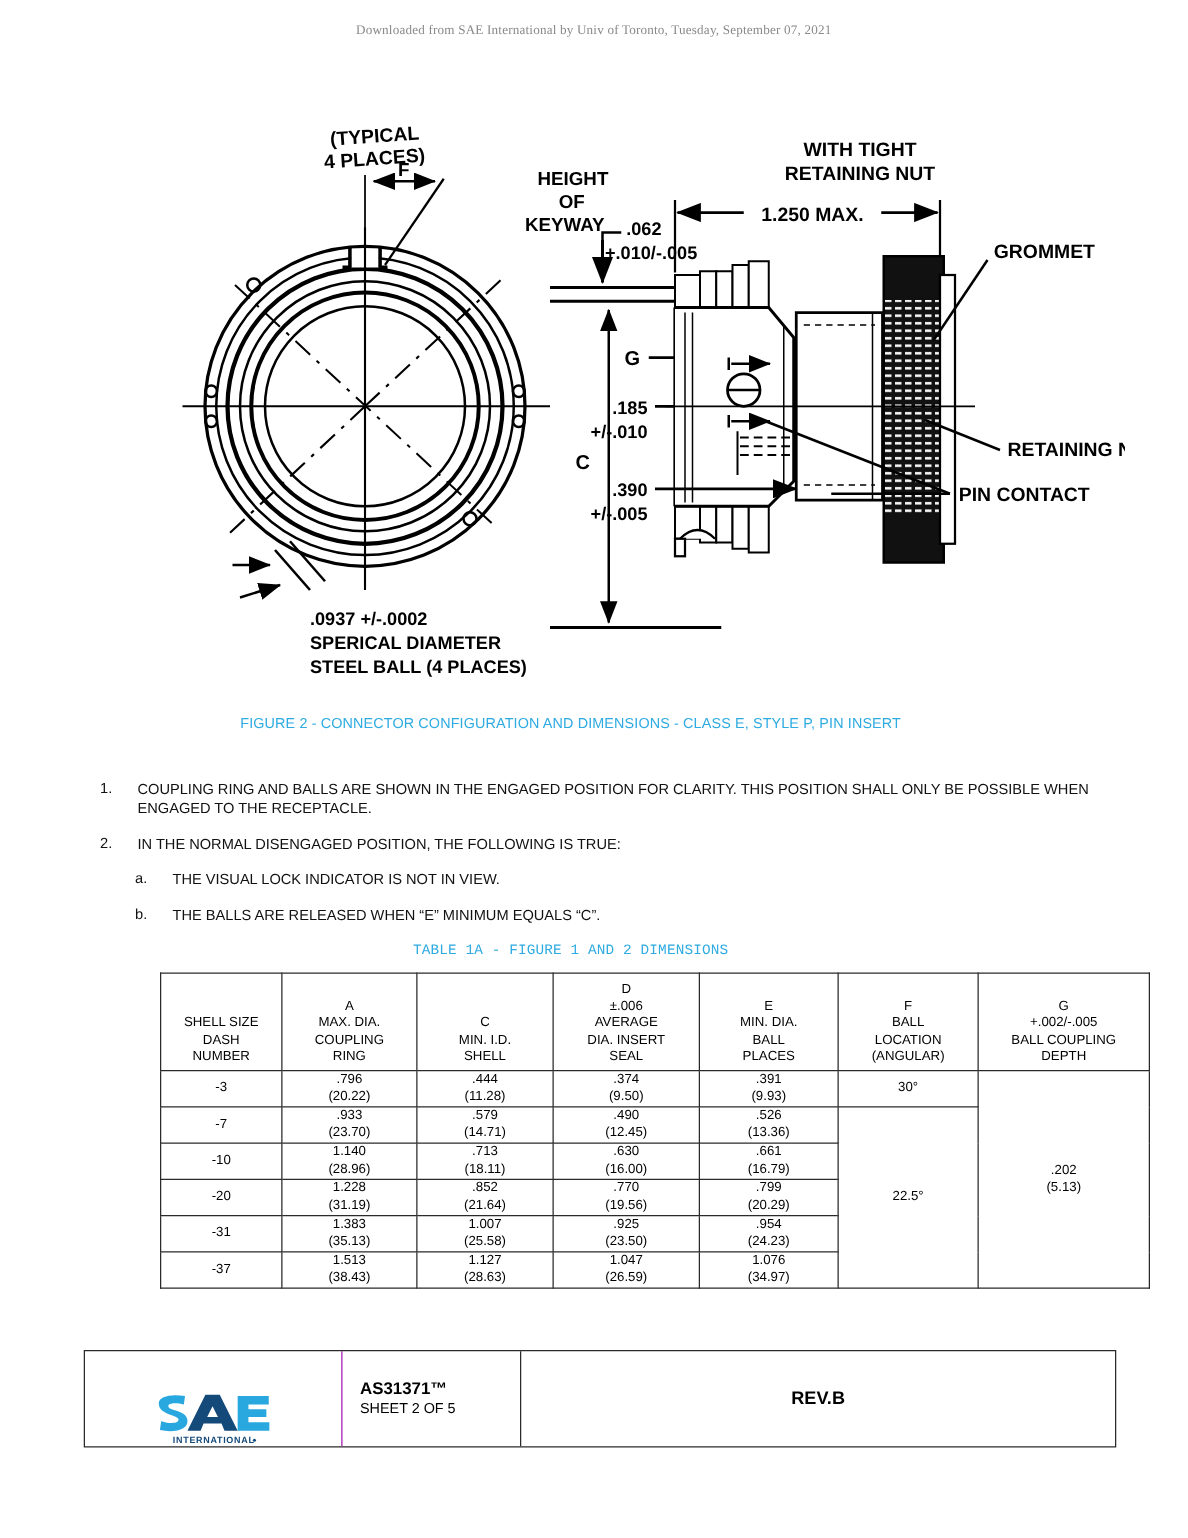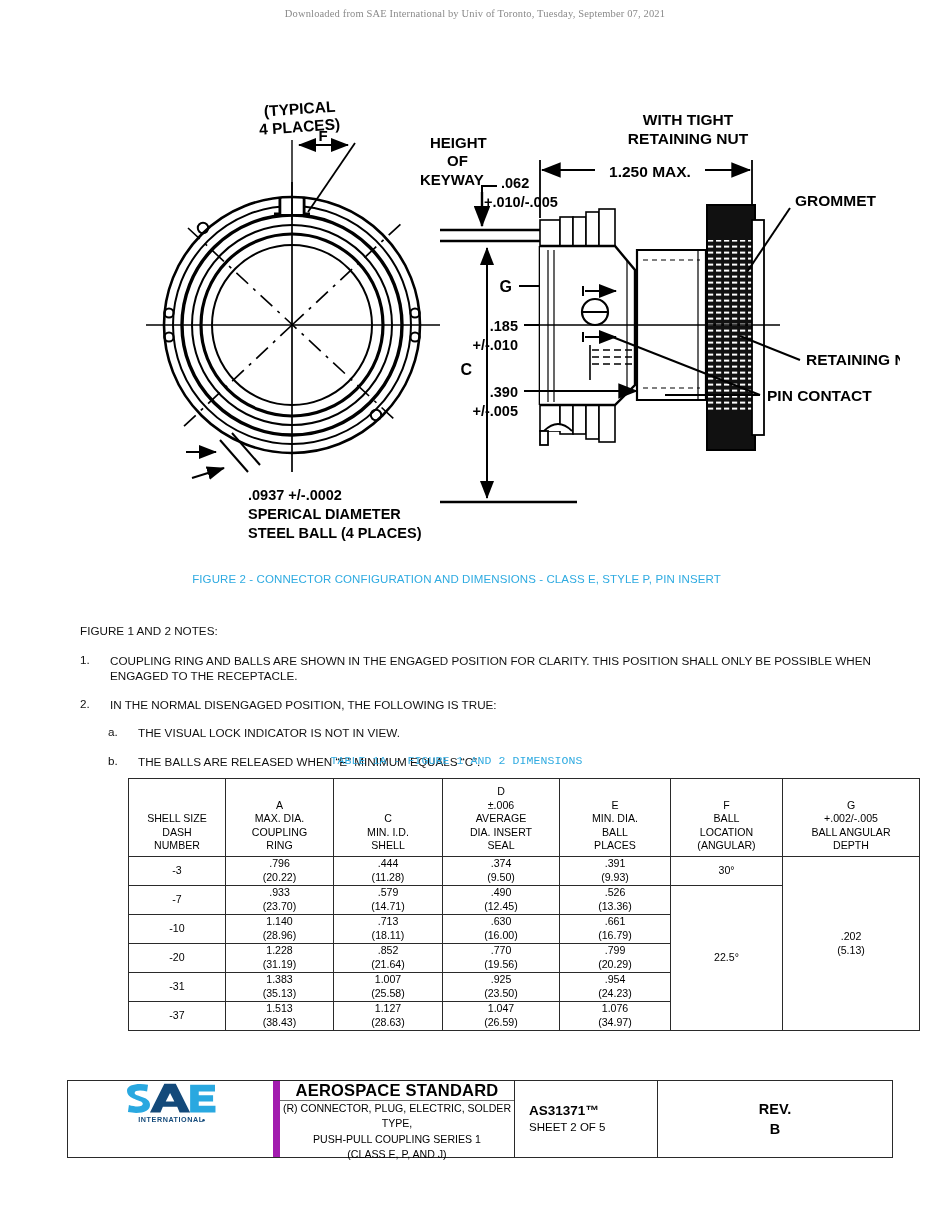--- a/index.html
+++ b/index.html
@@ -13,21 +13,21 @@
     height: 1230px;
     position: relative;
     font-family: "Liberation Sans", sans-serif;
     color: #000000;
     overflow: hidden;
   }
 
   
   .dl-header {
     position: absolute;
-    top: 8px;
+    top: 19px;
     left: 0;
     width: 950px;
     text-align: center;
     font-family: "Liberation Serif", serif;
     font-size: 10.5px;
     color: #8a8a8a;
     letter-spacing: 0.15px;
     white-space: nowrap;
   }
 
@@ -127,23 +127,23 @@
     width: 826px;
     height: 78px;
     border: 1px solid #2a2a2a;
     display: flex;
     box-sizing: border-box;
     background: #fff;
   }
   .tb-logo {
     width: 205px;
     flex: 0 0 205px;
-    border-right: 7px solid #a21caf;
-    display: flex;
-    align-items: flex-start;
+    border-right: 1px solid #a21caf;
+    display: flex;
+    align-items: flex-end;
     justify-content: center;
   }
   .tb-mid {
     flex: 1;
     border-right: 1px solid #2a2a2a;
     display: flex;
     flex-direction: column;
   }
   .tb-std {
     height: 27px;
@@ -181,21 +181,21 @@
     font-weight: bold;
     line-height: 1.35;
   }
   .tb-num .sheet {
     font-size: 11.5px;
     line-height: 1.35;
   }
   .tb-rev {
     flex: 1;
     display: flex;
-    flex-direction: column;
+    flex-direction: row;
     align-items: center;
     justify-content: center;
     font-size: 14.5px;
     font-weight: bold;
     line-height: 1.4;
   }
 
   
   .sae-logo { width: 96px; height: 44px; }
 </style>
@@ -393,21 +393,20 @@
   </g>
   <text x="655" y="106" font-family="Liberation Sans, sans-serif" font-size="15.5" font-weight="bold">GROMMET</text>
   <text x="666" y="265" font-family="Liberation Sans, sans-serif" font-size="15.5" font-weight="bold">RETAINING NUT</text>
   <text x="627" y="301" font-family="Liberation Sans, sans-serif" font-size="15.5" font-weight="bold">PIN CONTACT</text>
 </svg>
 </div>
 
 <div class="fig-caption" id="fig2-caption">FIGURE 2 - CONNECTOR CONFIGURATION AND DIMENSIONS - CLASS E, STYLE P, PIN INSERT</div>
 
 <div class="notes">
-  <div class="notes-title">FIGURE 1 AND 2 NOTES:</div>
 
   <div class="note-row">
     <span class="note-num">1.</span>
     <span class="note-text">COUPLING RING AND BALLS ARE SHOWN IN THE ENGAGED POSITION FOR CLARITY.  THIS POSITION SHALL ONLY BE POSSIBLE WHEN ENGAGED TO THE RECEPTACLE.</span>
   </div>
 
   <div class="note-row">
     <span class="note-num">2.</span>
     <span class="note-text">IN THE NORMAL DISENGAGED POSITION, THE FOLLOWING IS TRUE:</span>
   </div>
@@ -460,21 +459,21 @@
       </th>
       <th class="c-f">
         <span class="hdr-line">F</span>
         <span class="hdr-line">BALL</span>
         <span class="hdr-line">LOCATION</span>
         <span class="hdr-line">(ANGULAR)</span>
       </th>
       <th class="c-g">
         <span class="hdr-line">G</span>
         <span class="hdr-line">+.002/-.005</span>
-        <span class="hdr-line">BALL ANGULAR</span>
+        <span class="hdr-line">BALL COUPLING</span>
         <span class="hdr-line">DEPTH</span>
       </th>
     </tr>
   </thead>
   <tbody>
     <tr>
       <td>-3</td>
       <td>
         <span class="hdr-line">.796</span>
         <span class="hdr-line">(20.22)</span>
@@ -614,28 +613,20 @@
       <path d="M140 8 L192 8 L192 22 L158 22 L158 30 L188 30 L188 43
                L158 43 L158 52 L193 52 L193 66 L140 66 Z" fill="#29a8e0"></path>
 
       <path d="M86 6 L110 6 L140 66 L118 66 L113 54 L83 54 L78 66 L56 66 Z
                M98 25 L89 43 L107 43 Z" fill="#144a7a"></path>
       <text x="100" y="86" font-family="Liberation Sans, sans-serif" font-size="15" font-weight="bold" fill="#144a7a" text-anchor="middle" letter-spacing="1.2">INTERNATIONAL</text>
       <circle cx="168" cy="82" r="2.6" fill="#144a7a"></circle>
     </svg>
   </div>
 
-  <div class="tb-mid">
-    <div class="tb-std">AEROSPACE STANDARD</div>
-    <div class="tb-desc">
-      <span>(R) CONNECTOR, PLUG, ELECTRIC, SOLDER TYPE,</span>
-      <span>PUSH-PULL COUPLING SERIES 1</span>
-      <span>(CLASS E, P, AND J)</span>
-    </div>
-  </div>
 
   <div class="tb-num">
     <span class="as-num">AS31371™</span>
     <span class="sheet">SHEET 2 OF 5</span>
   </div>
 
   <div class="tb-rev">
     <span>REV.</span>
     <span>B</span>
   </div>

